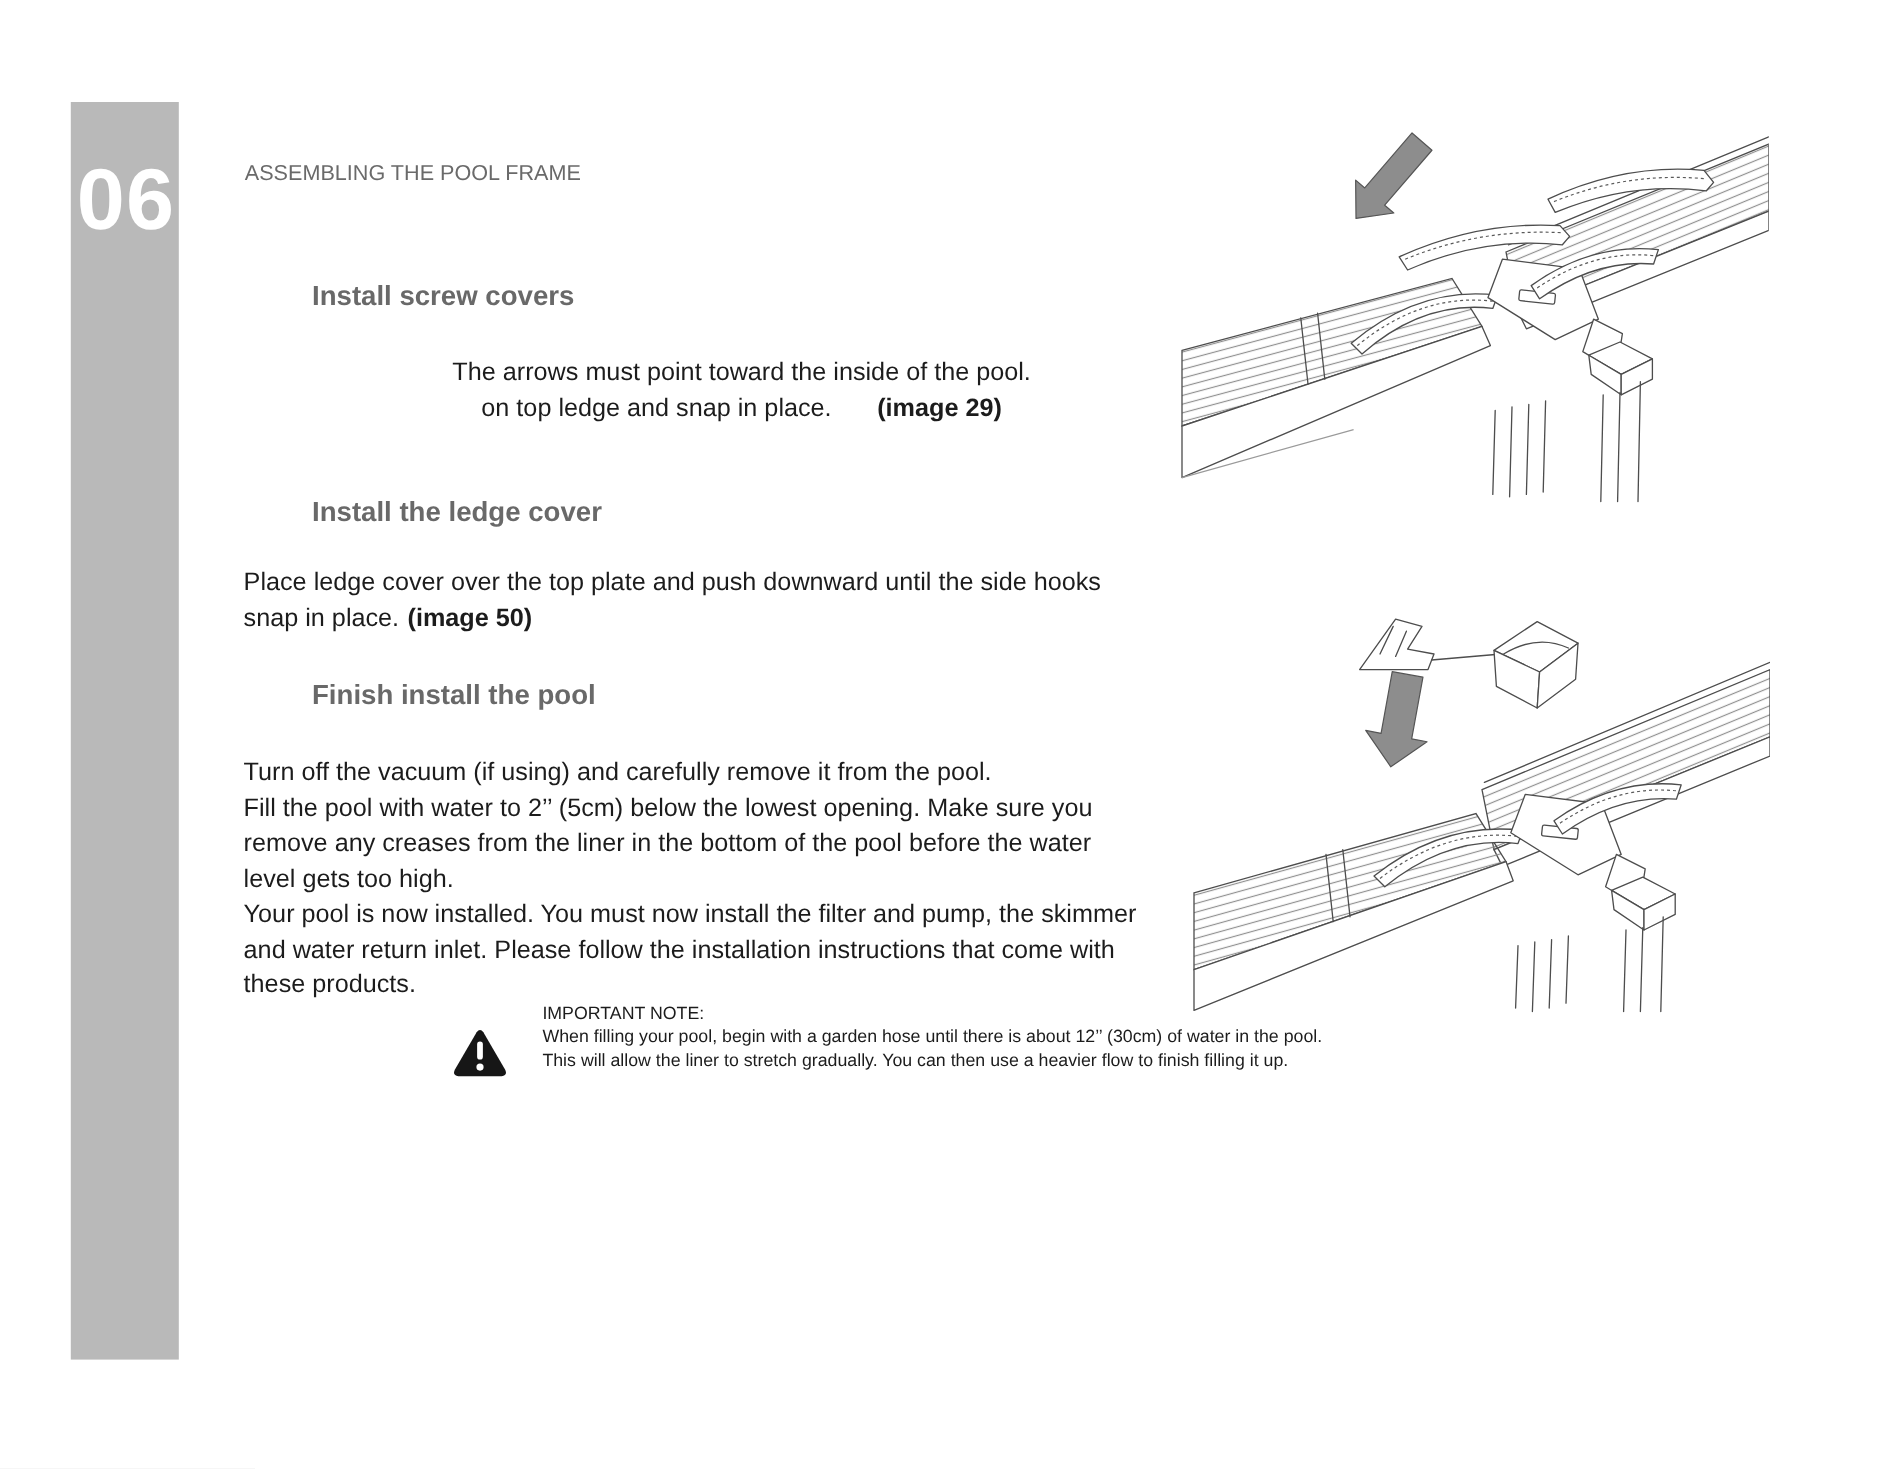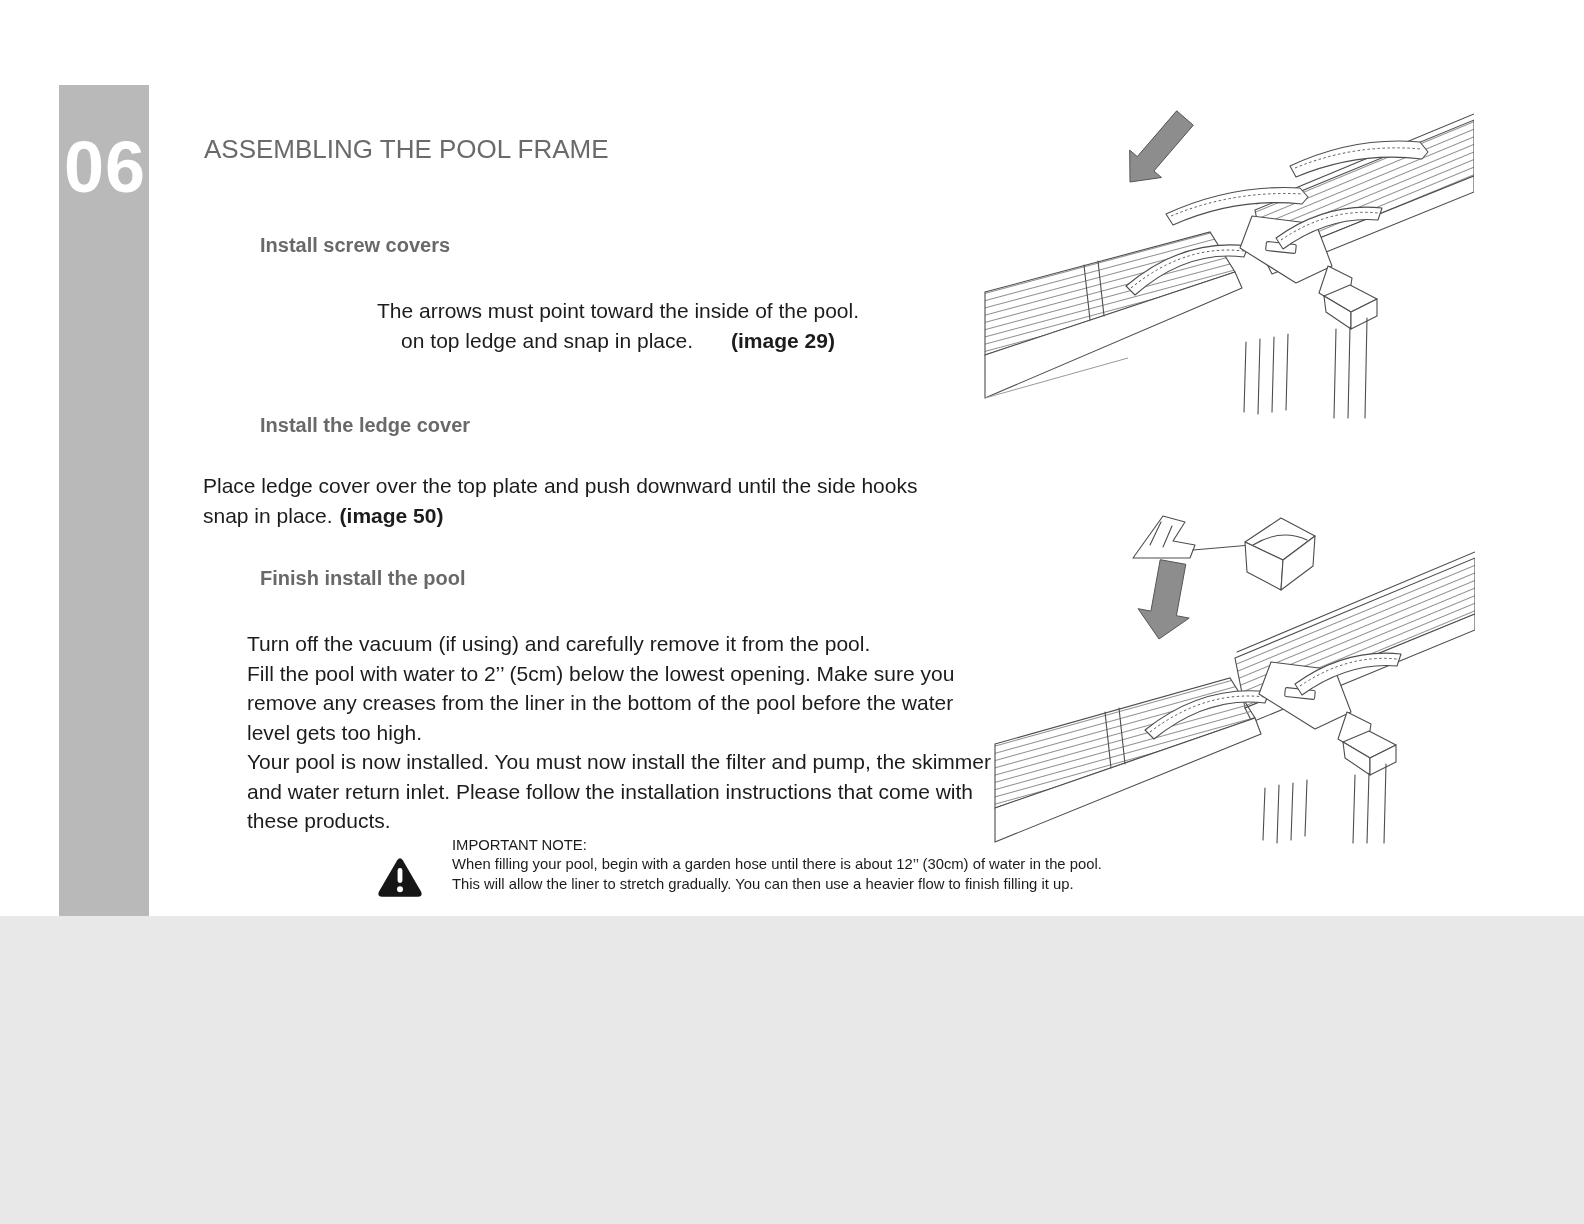--- a/index.html
+++ b/index.html
@@ -1,49 +1,49 @@
 <!DOCTYPE html>
 <html><head>
 <meta charset="utf-8">
 <style>
   html,body{margin:0;padding:0;background:#e8e8e8;}
   .page{
     position:relative;
-    width:1584px;height:916px;
+    width:1584px;height:1224px;
     background:#ffffff;
     font-family:"Liberation Sans", sans-serif;
     overflow:hidden;
   }
   .sidebar{
     position:absolute;left:59px;top:85px;width:90px;height:1048px;
     background:#b9b9b9;
   }
   .chapter-num{
     position:absolute;left:59px;top:131px;width:92px;
     font-size:72px;line-height:1;font-weight:bold;color:#ffffff;
     text-align:center;letter-spacing:1px;
   }
   .page-title{
     position:absolute;left:204px;top:134px;margin:0;
-    font-size:26px;line-height:1.2;font-weight:400;color:#6a6a6a;
+    font-size:18px;line-height:1.2;font-weight:400;color:#6a6a6a;
   }
   .sec-h{
     position:absolute;left:260px;margin:0;
-    font-size:20px;line-height:1.2;font-weight:bold;color:#696969;
+    font-size:23px;line-height:1.2;font-weight:bold;color:#696969;
   }
   #sec-h-1{top:233px;}
   #sec-h-2{top:413px;}
   #sec-h-3{top:566px;}
   .para{
     position:absolute;left:203px;width:830px;
     font-size:21px;line-height:29.5px;color:#1c1c1c;
   }
   #para-1{top:296px;text-align:center;}
   #para-2{top:471px;}
-  #para-3{top:629px;margin-left:44px;}
+  #para-3{top:629px;}
   .img-label{font-weight:bold;}
   .gap-wide{margin-left:38px;}
   .gap-small{margin-left:7px;}
   .note-icon{position:absolute;left:377px;top:857px;}
   .note-text{
     position:absolute;left:452px;top:836px;width:700px;
     font-size:14.8px;line-height:19.3px;color:#1c1c1c;
   }
   .illustration{position:absolute;}
   #illustration-29{left:978px;top:96px;}

